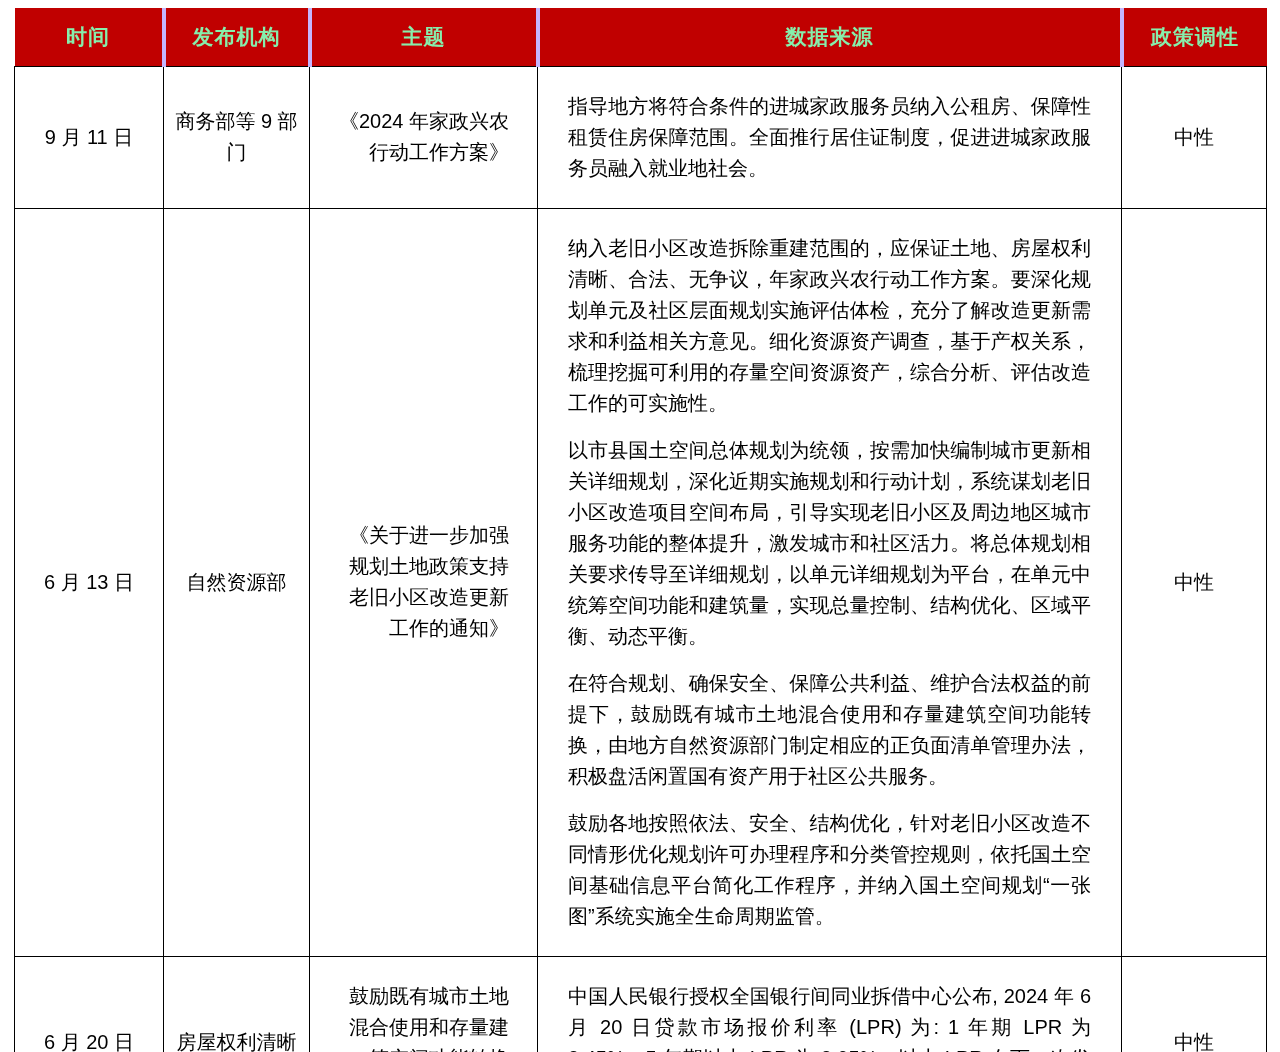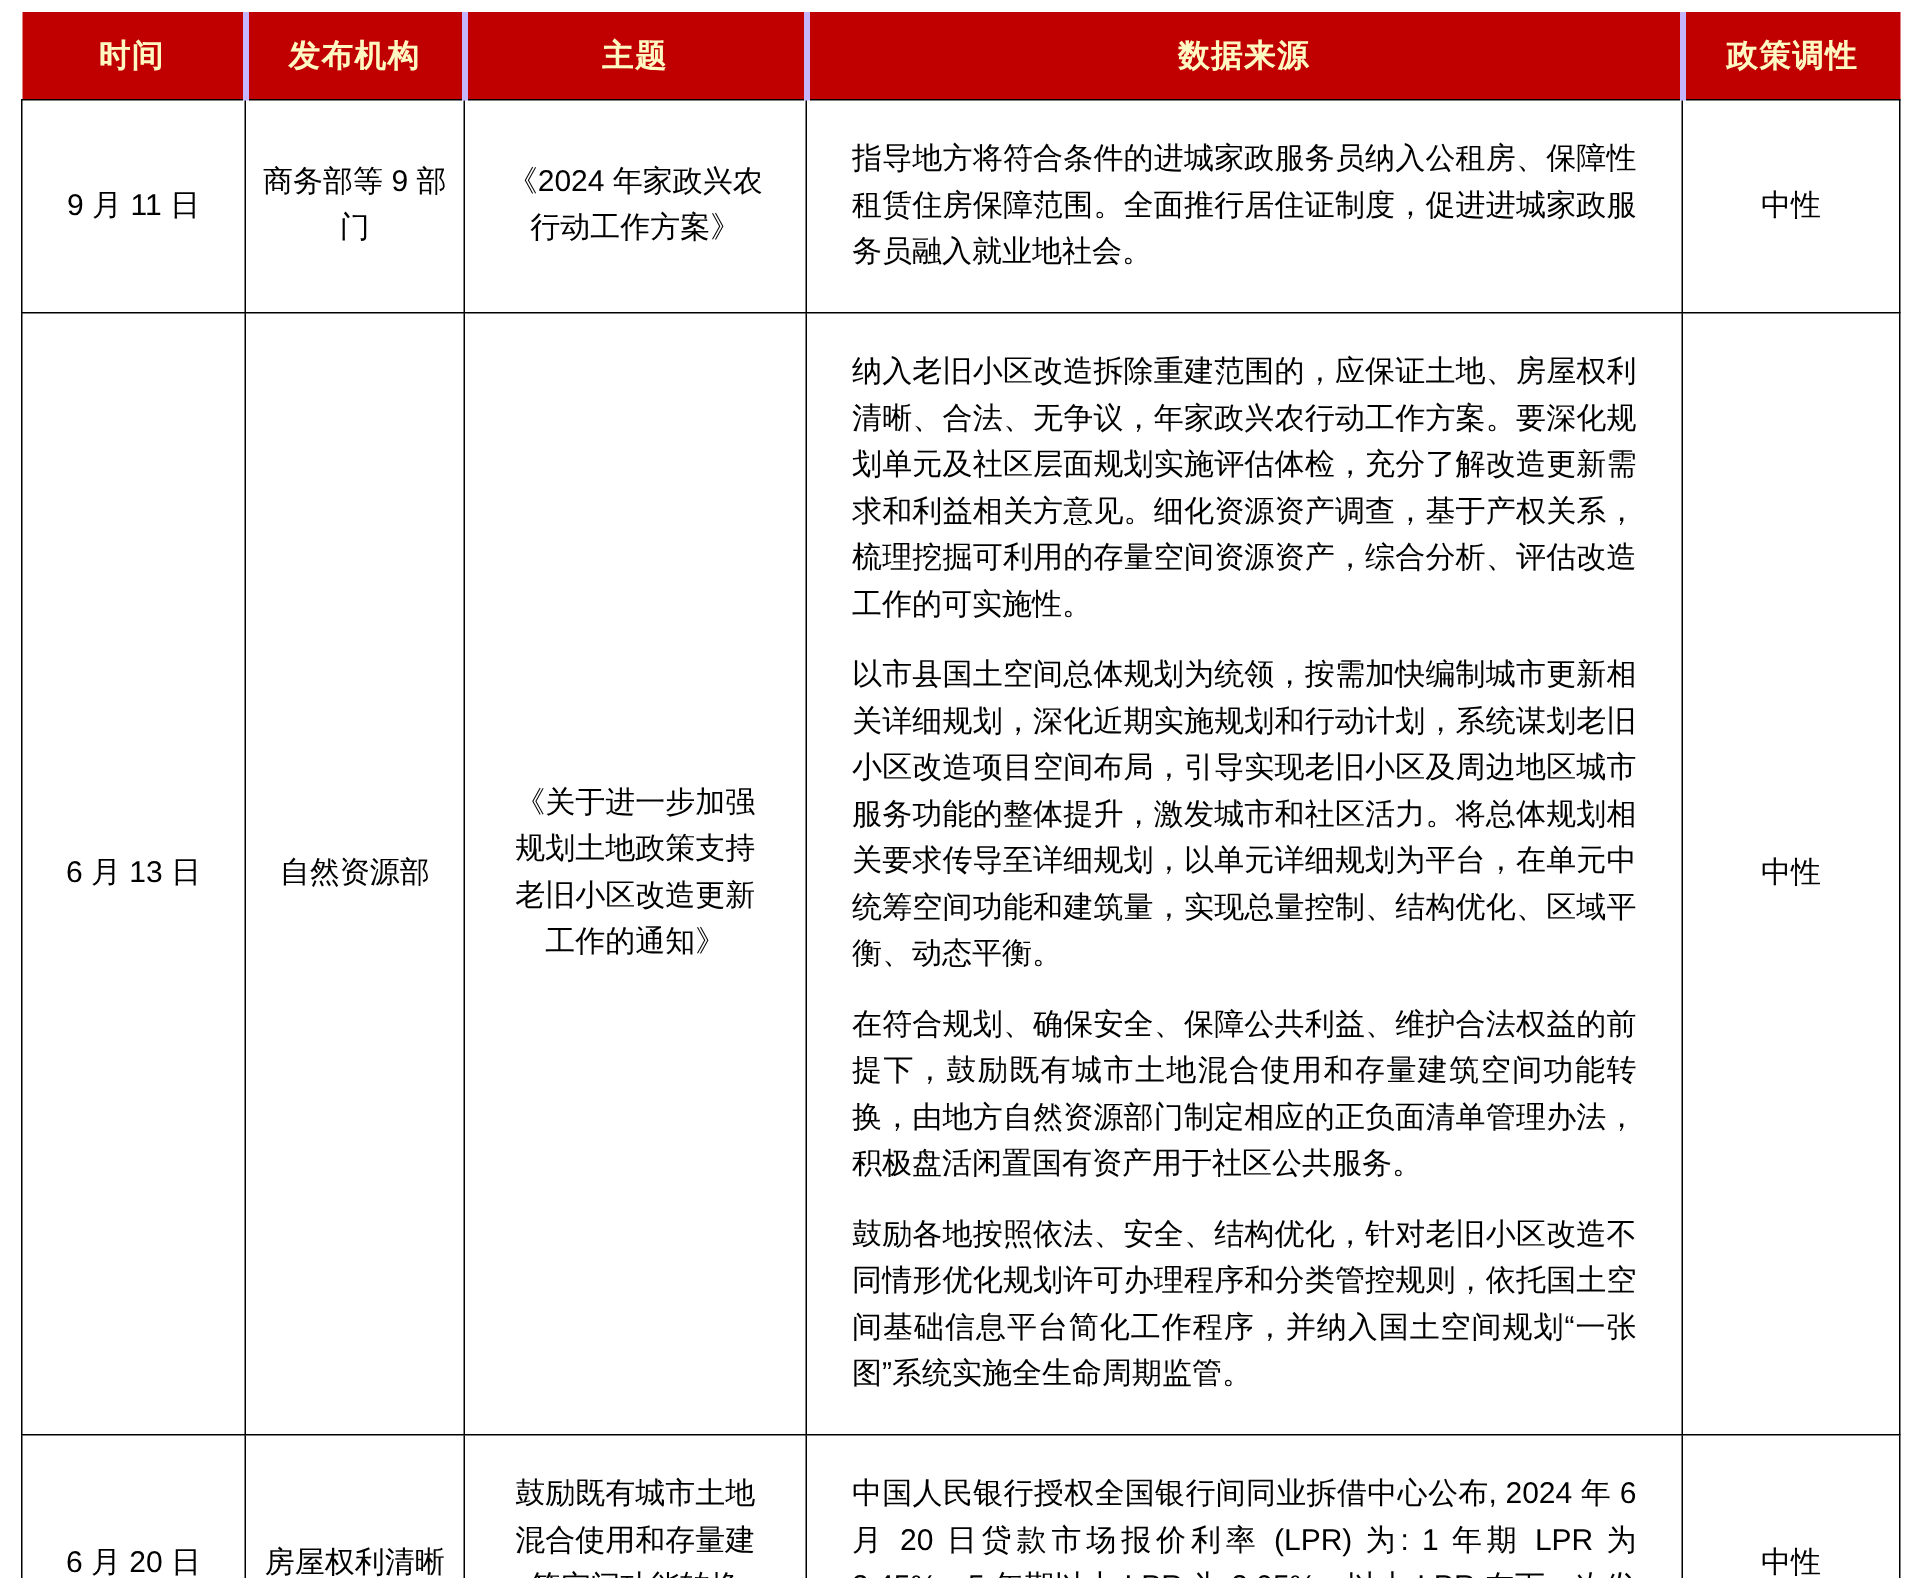--- a/index.html
+++ b/index.html
@@ -26,41 +26,41 @@
   col.c-date   { width: 149px; }
   col.c-agency { width: 146px; }
   col.c-topic  { width: 228px; }
   col.c-points { width: 584px; }
   col.c-tone   { width: 145px; }
 
   
   tr.head-row { height: 58px; }
   th.head-cell {
     background: #c00000;
-    color: #fef9c3;
+    color: #86efac;
     font-size: 21px;
     font-weight: bold;
     text-align: center;
     vertical-align: middle;
     border: none;
     padding: 0;
     letter-spacing: 1px;
   }
   th.head-cell + th.head-cell { border-left: 4px solid #c4b5fd; }
 
   
   td.cell {
     border: 1.5px solid #000000;
     vertical-align: middle;
     font-size: 20px;
     line-height: 31px;
     background: #ffffff;
   }
   td.center-cell { text-align: center; padding: 6px 10px; }
-  td.topic-cell  { text-align: center; padding: 2px 28px; }
+  td.topic-cell  { text-align: right; padding: 2px 28px; }
   td.points-cell {
     text-align: justify;
     text-justify: inter-character;
     padding: 8px 14px;
   }
   td.points-cell p { margin: 16px; }
   tr.row-1 { height: 112px; }
   tr.row-2 { height: 674px; }
   tr.row-3 { height: 143px; }
 

